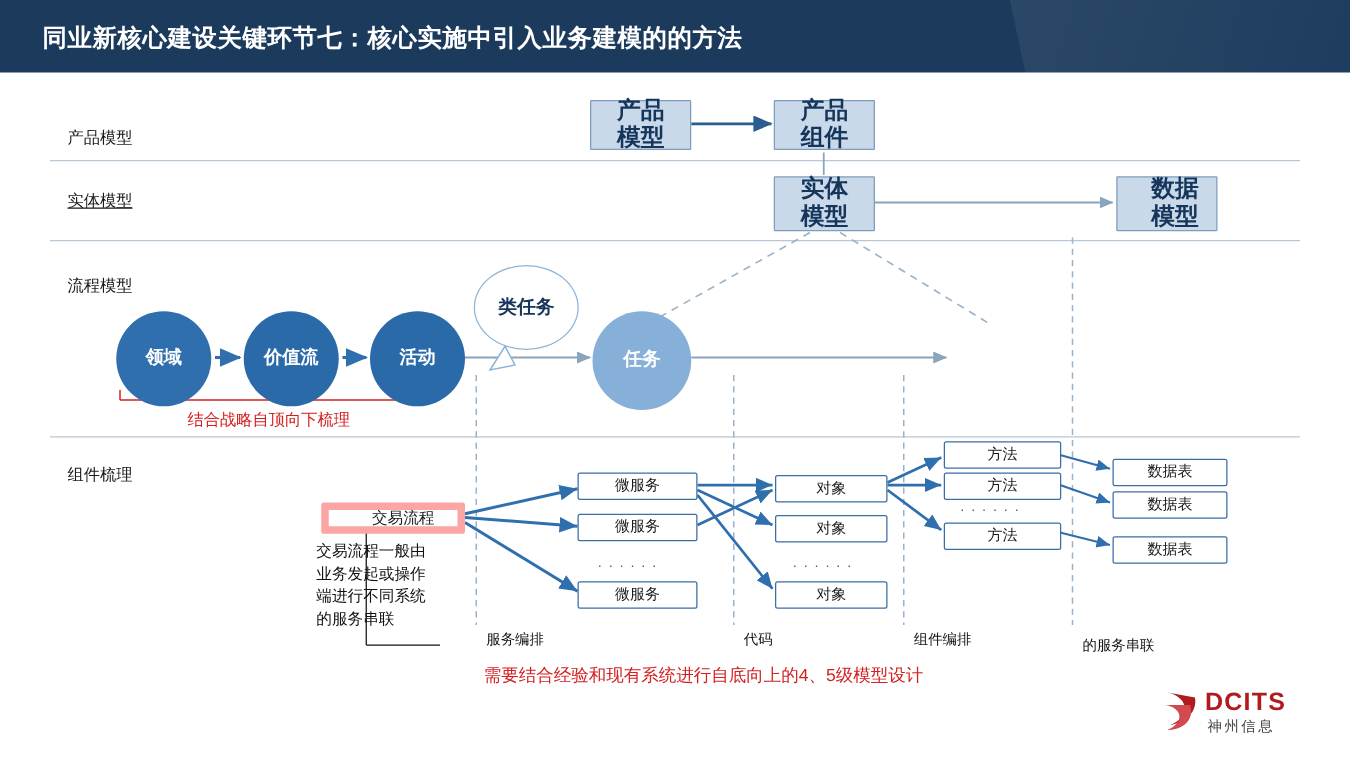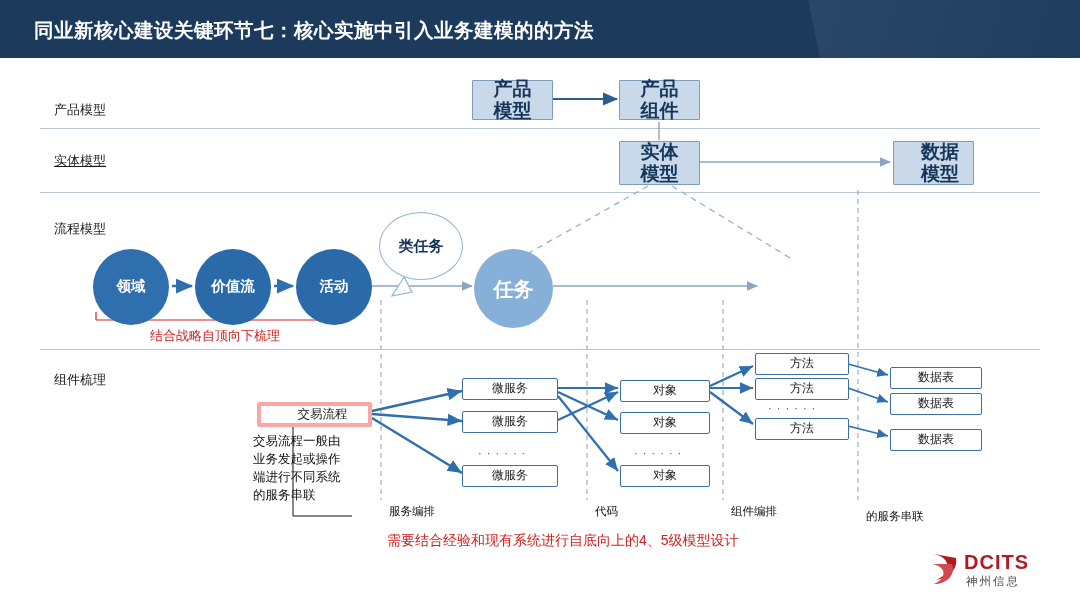--- a/index.html
+++ b/index.html
@@ -83,21 +83,21 @@
   .box-white {
     background: #ffffff;
     border: 1px solid #3b6ea5;
     color: #1a1a1a;
     font-size: 12px;
     font-weight: normal;
     border-radius: 2px;
   }
   .box-white-strong {
     background: #ffffff;
-    border: 4px solid #fca5a5;
+    border: 6px solid #fca5a5;
     color: #1a1a1a;
     font-size: 12.5px;
     font-weight: normal;
     border-radius: 2px;
     padding-left: 16px;
   }
   
   .circle {
     position: absolute;
     border-radius: 50%;
@@ -105,21 +105,21 @@
     align-items: center;
     justify-content: center;
     color: #ffffff;
     font-weight: bold;
     text-align: center;
     line-height: 1.1;
     white-space: pre-line;
   }
   .c-dark   { background: #2f6fad; font-size: 14.5px; }
   .c-dark2  { background: #2b6aa8; font-size: 14.5px; }
-  .c-mid    { background: #87b0d8; font-size: 20px; }
+  .c-mid    { background: #87b0d8; font-size: 15px; }
   .c-light  { background: #b8cfe6; font-size: 15px; }
   .c-white  {
     background: #ffffff;
     border: 1.5px solid #8fb4d6;
     color: #15355a;
     font-size: 15px;
     font-weight: bold;
   }
   
   .ann-red {

